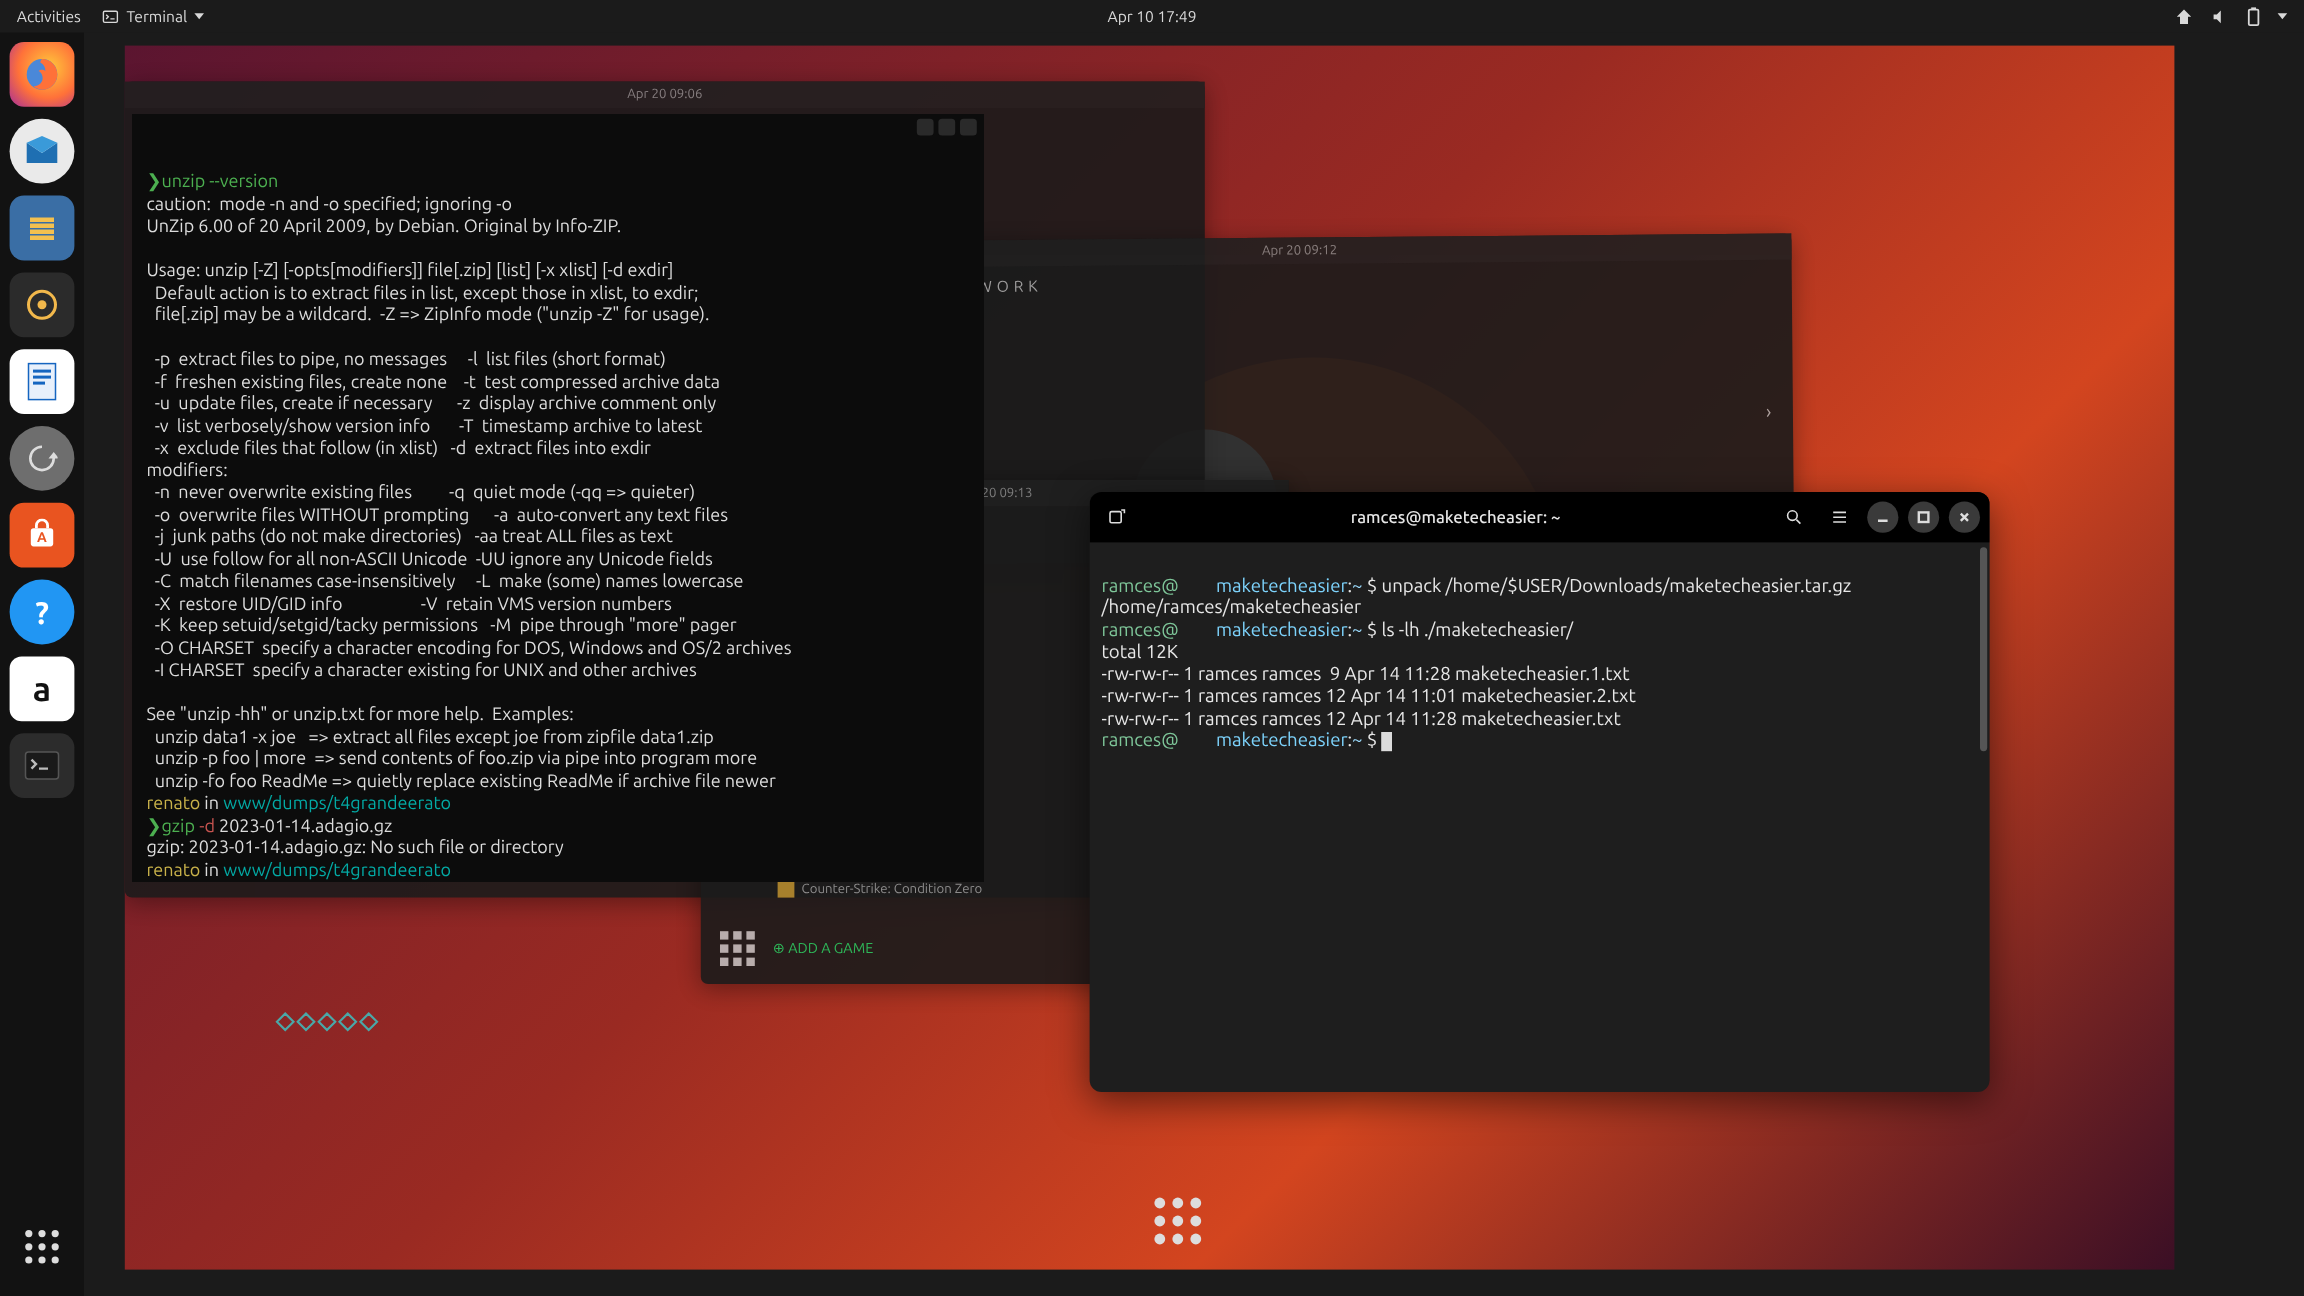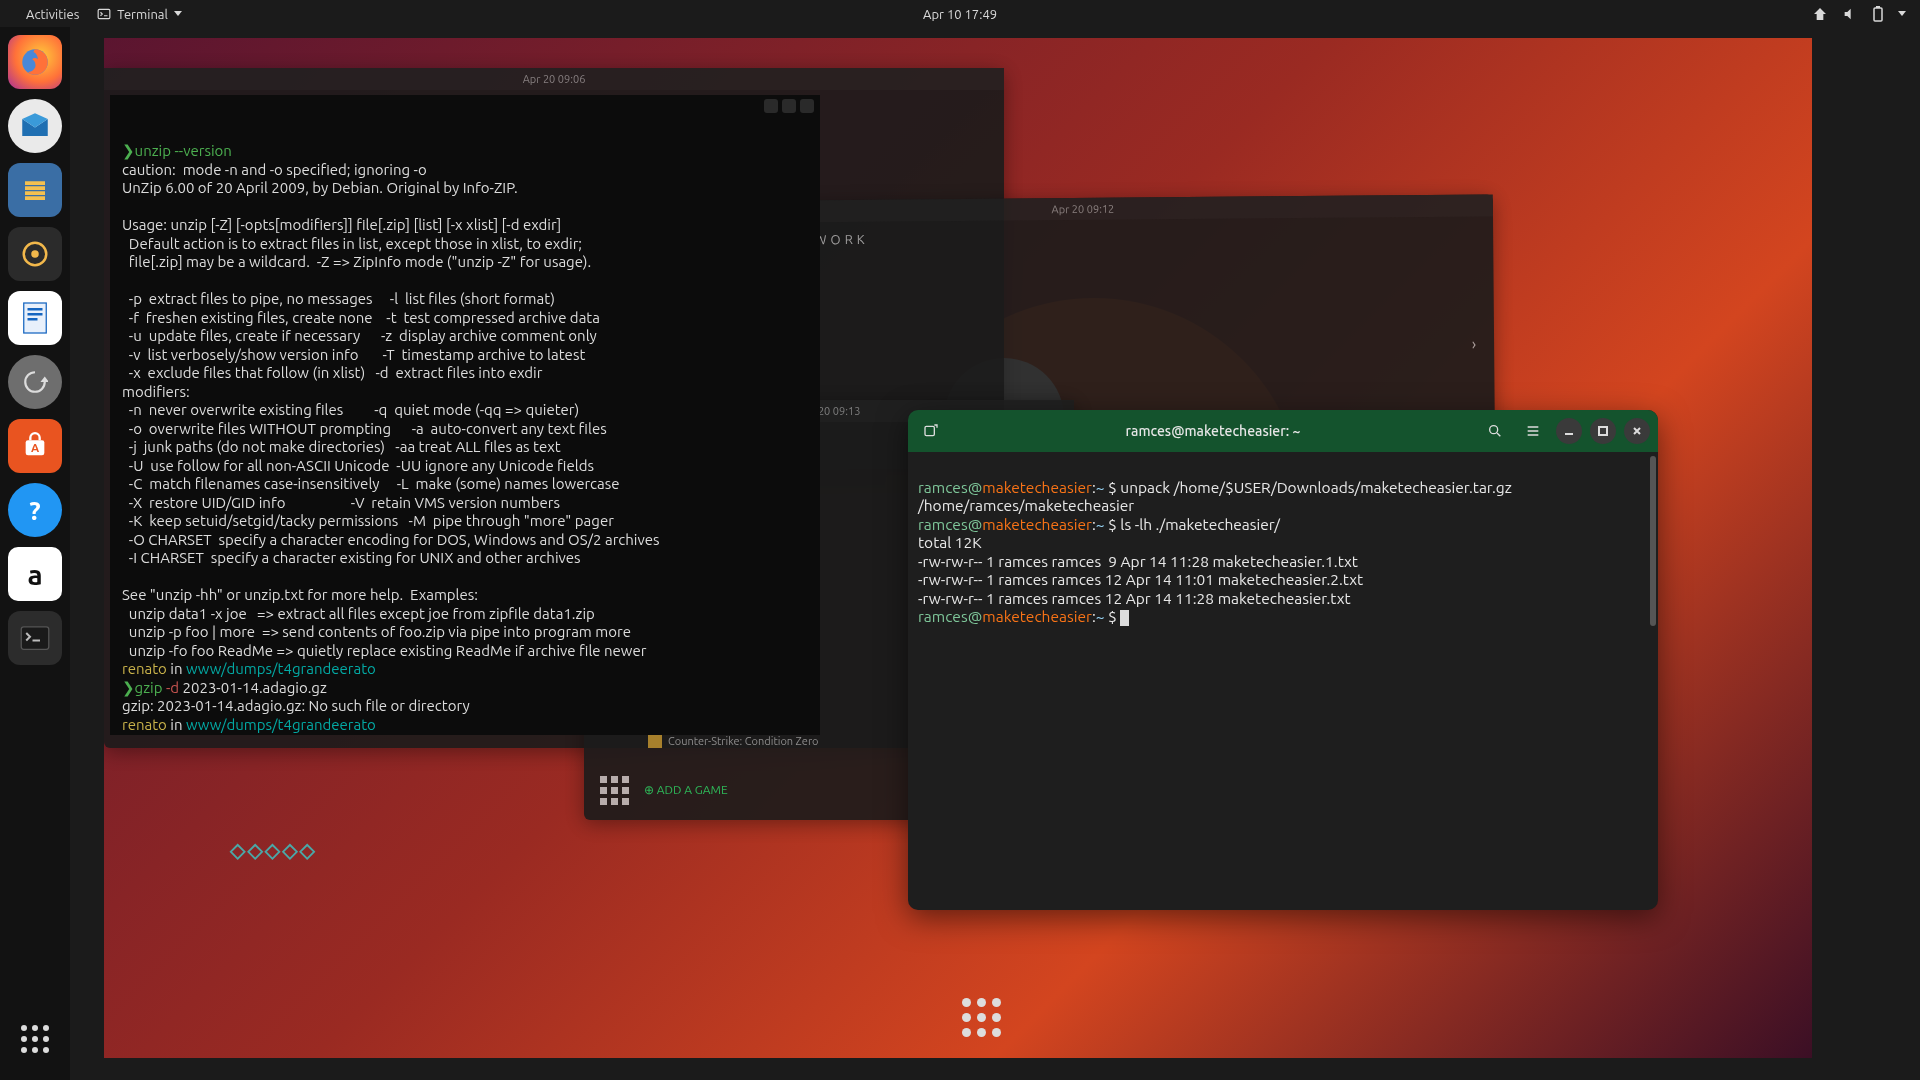--- a/index.html
+++ b/index.html
@@ -1,20 +1,20 @@
 <!DOCTYPE html>
 <html><head>
 <meta charset="utf-8">
 <style>
 * { box-sizing: border-box; margin: 0; padding: 0; font-family: Ubuntu, 'Segoe UI', sans-serif; }
 body { width: 1920px; height: 1080px; overflow: hidden; background: #1b1b1b; position: relative; }
 
 
 .topbar { position: absolute; top: 0; left: 0; right: 0; height: 27px; background: #1b1b1b; color: #d9d9d9; display: flex; align-items: center; font-size: 13px; z-index: 100; }
-.topbar .left { display: flex; align-items: center; gap: 18px; padding-left: 26px; }
+.topbar .left { display: flex; align-items: center; gap: 18px; padding-left: 14px; }
 .topbar .center { position: absolute; left: 50%; transform: translateX(-50%); }
 .topbar .right { margin-left: auto; display: flex; align-items: center; gap: 14px; padding-right: 14px; }
 .tb-item { cursor: pointer; }
 .tb-term { display: flex; align-items: center; gap: 6px; justify-content: center; }
 .tri-down { width: 0; height: 0; border-left: 4px solid transparent; border-right: 4px solid transparent; border-top: 5px solid #d9d9d9; }
 
 
 .dock { position: absolute; top: 27px; left: 0; width: 70px; bottom: 0; background: rgba(18,18,18,.9); display: flex; flex-direction: column; align-items: center; padding-top: 8px; gap: 10px; z-index: 90; }
 .dock-icon { width: 54px; height: 54px; border-radius: 12px; display: flex; align-items: center; justify-content: center; font-size: 26px; color: #fff; cursor: pointer; }
 .dock-icon.active { background: rgba(255,255,255,.08); }
@@ -47,28 +47,28 @@
 .term-left .winctl { position:absolute; top:4px; right:6px; display:flex; gap:4px;}
 .term-left .winctl span{ width:14px; height:14px; border-radius:3px; background:#2a2a2a; display:inline-block;}
 .c-green { color: #4caf50; }
 .c-cyan  { color: #03a9a4; }
 .c-yellow{ color: #c9b24a; }
 .c-red   { color: #c75450; }
 .cursor  { display:inline-block; width:9px; height:16px; background:#dcdcdc; vertical-align:middle; }
 
 
 .term-right { position: absolute; top: 410px; left: 908px; width: 750px; height: 500px; background: #1e1e1e; border-radius: 10px; z-index: 70; box-shadow: 0 8px 30px rgba(0,0,0,.5); overflow:hidden; display:flex; flex-direction:column; }
-.tr-header { height: 42px; background: #14532d; display:flex; align-items:center; padding: 0 8px; gap:8px; color:#e6e6e6; }
+.tr-header { height: 42px; background: #000000; display:flex; align-items:center; padding: 0 8px; gap:8px; color:#e6e6e6; }
 .tr-header .title { flex:1; text-align:center; font-size:14px; font-weight:500; }
 .tr-btn { width:30px; height:30px; border-radius:6px; display:flex; align-items:center; justify-content:center; cursor:pointer; }
 .tr-btn.round { width:26px; height:26px; border-radius:50%; background:#3a3a3a; }
 .tr-body { flex:1; padding: 8px 10px; font-family:'Ubuntu Mono','DejaVu Sans Mono',monospace; font-size:15.5px; line-height:18.5px; color:#e8e8e8; white-space:pre; position:relative; }
 .tr-body .scroll { position:absolute; top:4px; right:2px; width:6px; height:170px; background:#555; border-radius:3px; }
 .tr-user { color: #7ec699; }
-.tr-host { color: #f97316; }
+.tr-host { color: #7dd3fc; margin-left: 31px; }
 .tr-path { color: #9cdcfe; }
 .tr-prompt { color: #e8e8e8; }
 
 
 .apps-icon { position:absolute; top:960px; left:858px; }
 
 svg { display:block; }
 </style>
 </head>
 <body>

